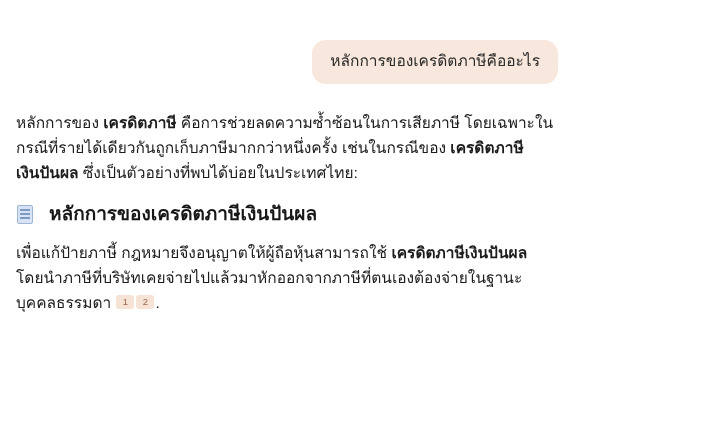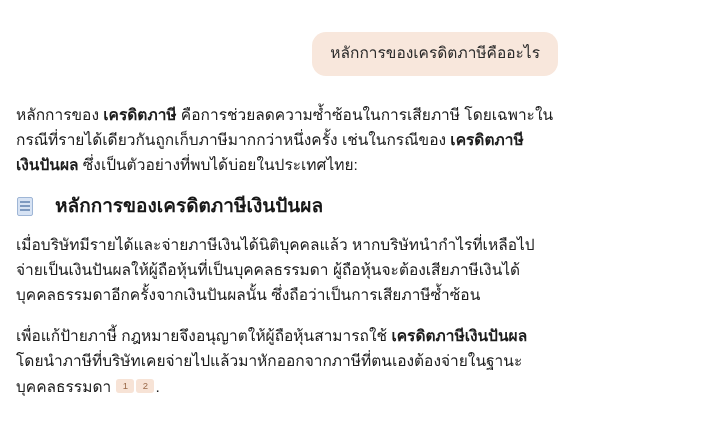--- a/index.html
+++ b/index.html
@@ -12,21 +12,21 @@
     background: #ffffff;
     font-family: "Liberation Sans", sans-serif;
     color: #1f1f1f;
     overflow: hidden;
   }
   .page {
     position: relative;
     width: 586px;
     height: 421px;
     box-sizing: border-box;
-    padding: 0 8px;
+    padding: 8px 8px;
   }
   .user-row {
     display: flex;
     justify-content: flex-end;
     padding-top: 32px;
     padding-right: 20px;
   }
   .user-bubble {
     background: #f8e7dc;
     color: #2b2b2b;
@@ -48,21 +48,21 @@
   }
   .para.tight {
     margin-bottom: 14px;
   }
   b, .bold {
     font-weight: bold;
   }
   .heading-row {
     display: flex;
     align-items: center;
-    gap: 20px;
+    gap: 14px;
     margin: 18px 0 14px 0;
   }
   .heading-icon {
     width: 19px;
     height: 21px;
     position: relative;
     flex: 0 0 auto;
   }
   .heading-icon .doc {
     position: absolute;
@@ -119,18 +119,17 @@
     <div class="heading-row">
       <span class="heading-icon">
         <span class="doc"></span>
         <span class="ln" style="top:5px"></span>
         <span class="ln" style="top:9px"></span>
         <span class="ln" style="top:13px"></span>
       </span>
       <span class="heading-text">หลักการของเครดิตภาษีเงินปันผล</span>
     </div>
 
-    <p class="para">เมื่อบริษัทมีรายได้และจ่ายภาษีเงินได้นิติบุคคลแล้ว หากบริษัทนำกำไรที่เหลือไปจ่ายเป็นเงินปันผลให้ผู้ถือหุ้นที่เป็นบุคคลธรรมดา ผู้ถือหุ้นจะต้องเสียภาษีเงินได้บุคคลธรรมดาอีกครั้งจากเงินปันผลนั้น ซึ่งถือว่าเป็นการเสียภาษีซ้ำซ้อน</p>
 
     <p class="para tight"><span>เพื่อแก้ปัายภาษี้ กฎหมายจึงอนุญาตให้ผู้ถือหุ้นสามารถใช้ </span><b>เครดิตภาษีเงินปันผล</b><span> โดยนำภาษีที่บริษัทเคยจ่ายไปแล้วมาหักออกจากภาษีที่ตนเองต้องจ่ายในฐานะบุคคลธรรมดา </span><span class="cite">1</span><span class="cite">2</span><span>.</span></p>
 
   </div>
 </div>
 
 </body></html>

